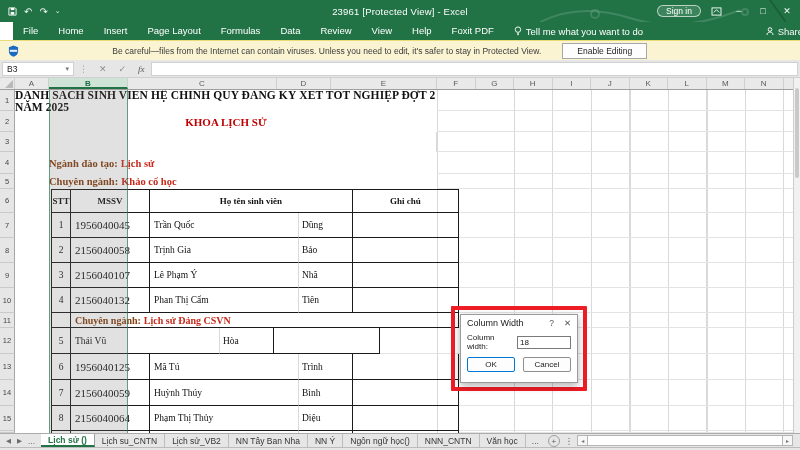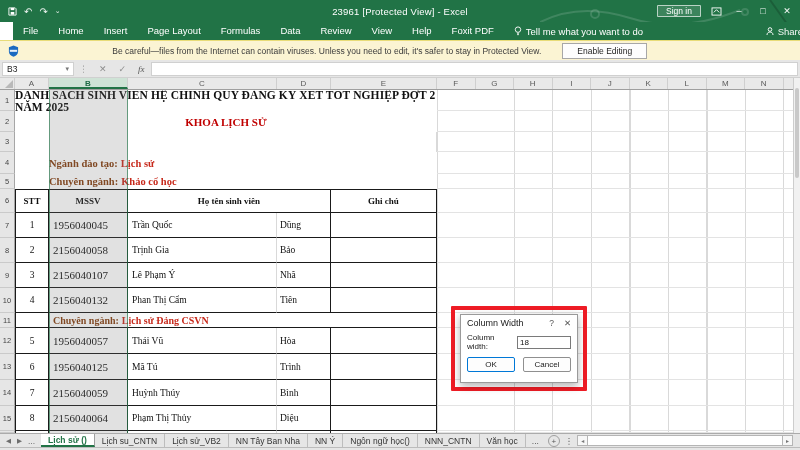--- a/index.html
+++ b/index.html
@@ -6,21 +6,21 @@
   html,body { width:800px; height:450px; overflow:hidden; }
   body { font-family:"Liberation Sans", sans-serif; position:relative; background:#fff; }
 
   
   .titlebar { position:absolute; left:0; top:0; width:800px; height:22px; background:#217346; color:#fff; display:flex; align-items:center; }
   .deco { position:absolute; right:0; top:0; width:260px; height:40px; pointer-events:none; }
   .qat { display:flex; align-items:center; gap:7px; padding-left:8px; font-size:10px; z-index:2; }
   .qat .g { opacity:.9; }
   .tb-title { position:absolute; left:0; right:0; text-align:center; font-size:9.5px; letter-spacing:.2px; }
   .tb-right { margin-left:auto; display:flex; align-items:center; gap:10px; padding-right:6px; z-index:2; }
-  .signin { border:1px solid rgba(255,255,255,.65); background:rgba(255,255,255,.12); color:#fff; font-size:8.5px; padding:0 8px; border-radius:1px; }
+  .signin { border:1px solid rgba(255,255,255,.65); background:rgba(255,255,255,.12); color:#fff; font-size:8.5px; padding:0 8px; border-radius:8px; }
   .winbtn { font-size:9px; width:14px; text-align:center; opacity:.95; }
 
   
   .ribbon { position:absolute; left:13px; top:22px; width:800px; height:18px; background:#217346; color:#fff; display:flex; align-items:center; font-size:9.5px; }
   .rtab { padding:0 10px; height:18px; line-height:18px; white-space:nowrap; }
   .tellme { display:flex; align-items:center; gap:4px; padding-left:10px; white-space:nowrap; }
   .share { margin-left:auto; display:flex; align-items:center; gap:4px; padding-right:10px; opacity:.95; z-index:2; }
 
   
   .pvbar { position:absolute; left:0; top:40px; width:800px; height:20px; background:#FBF4D3; border-top:1px solid #e8dc78; display:flex; align-items:center; gap:7px; padding-left:8px; font-size:8.5px; color:#3b3b3b; }
@@ -47,21 +47,21 @@
 
   
   .grid { position:absolute; left:0; top:90px; width:793px; height:343px; background:#fff; overflow:hidden; }
   .rightlines { position:absolute; left:437px; top:0; width:356px; height:343px;
     background:repeating-linear-gradient(90deg,#d9d9d9 0 1px,transparent 1px 38.5px); }
   .bsel { position:absolute; left:49px; top:0; width:79px; height:343px; background:rgba(120,120,120,.22); border-left:1px solid rgba(33,115,70,.65); border-right:1px solid rgba(33,115,70,.65); z-index:3; pointer-events:none; }
   .grow { position:relative; display:flex; width:793px; }
   .gut { width:15px; background:#E6E6E6; border-right:1px solid #a6a6a6; border-bottom:1px solid #cacaca; font-size:7.5px; color:#444; text-align:center; display:flex; align-items:center; justify-content:center; }
   .fill { flex:1; border-bottom:1px solid #e3e3e3; }
   .cell { font-family:"Liberation Serif", serif; font-size:9.5px; color:#111; display:flex; align-items:center; }
-  .cA{width:34px;justify-content:center;} .cB{width:79px;padding-left:4px;} .cC{width:149px;padding-left:4px;}
+  .cA{width:20px;justify-content:center;margin-left:36px;} .cB{width:79px;padding-left:4px;} .cC{width:149px;padding-left:4px;}
   .cD{width:54px;padding-left:3px;} .cE{width:106px;} .cName{width:203px;justify-content:center;} .cSpan{width:422px;justify-content:center;} .cBE{width:388px;padding-left:4px;}
   .tb { border-bottom:1px solid #1a1a1a; }
   .tl { border-left:1px solid #1a1a1a; } .tr { border-right:1px solid #1a1a1a; }
   .gl { border-right:1px solid #d9d9d9; }
   .tt { border-top:1px solid #1a1a1a; }
   .doc-title { font-size:11.5px; font-weight:bold; letter-spacing:.1px; }
   .doc-sub { font-size:11px; font-weight:bold; color:#C00000; }
   .lab { font-weight:bold; font-size:10.5px; color:#843C0C; }
   .lab .v { color:#C7291B; padding-left:3px; }
   .hdr9 { font-weight:bold; font-size:9px; justify-content:center; padding-left:0; }
@@ -292,21 +292,20 @@
     <div class="cell cBE lab tr tb" style="font-size:10px">
       <span>Chuyên ngành:</span>
       <span class="v">Lịch sử Đảng CSVN</span>
     </div>
     <div class="fill"></div>
   </div>
 
   <div class="grow" style="height:26px">
     <div class="gut">12</div>
     <div class="cell cA tl tr tb">5</div>
-    <div class="cell cB mssv tr tb">1956040057</div>
     <div class="cell cC gl tb">Thái Vũ</div>
     <div class="cell cD tr tb">Hòa</div>
     <div class="cell cE tr tb"></div>
     <div class="fill"></div>
   </div>
   <div class="grow" style="height:26px">
     <div class="gut">13</div>
     <div class="cell cA tl tr tb">6</div>
     <div class="cell cB mssv tr tb">1956040125</div>
     <div class="cell cC gl tb">Mã Tú</div>

